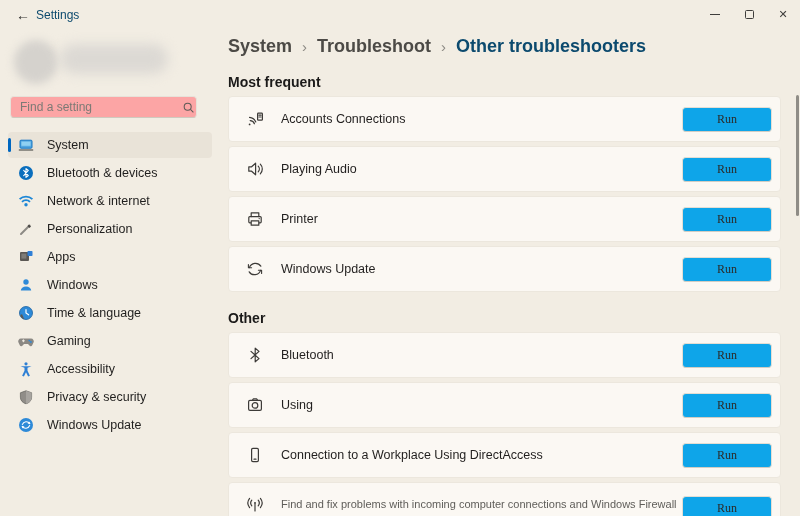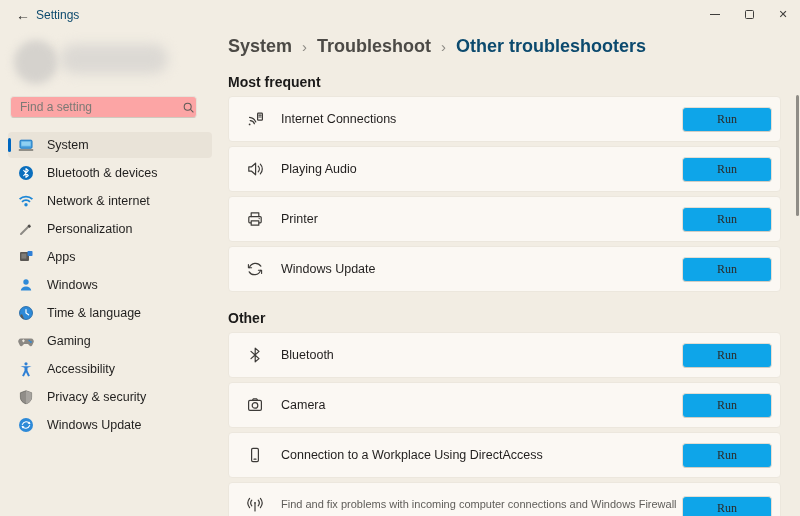--- a/index.html
+++ b/index.html
@@ -240,21 +240,21 @@
               <svg viewBox="0 0 20 20" fill="none" stroke="#3d3b38" stroke-width="1.2" stroke-linecap="round" stroke-linejoin="round">
                 <path d="M5.2 11.6 a4.6 4.6 0 0 1 4.2 3.2"></path>
                 <path d="M4.6 8.4 a7.8 7.8 0 0 1 6.2 4.6"></path>
                 <circle cx="4.6" cy="15.4" r="0.9" fill="#3d3b38" stroke="none"></circle>
                 <rect x="12.6" y="4.2" width="4.8" height="7" rx="0.8"></rect>
                 <line x1="13.9" y1="6.2" x2="16.1" y2="6.2"></line>
                 <line x1="13.9" y1="8" x2="16.1" y2="8"></line>
               </svg>
             </span>
             <div class="card-text">
-              <span class="card-label">Internet Connections</span>
+              <span class="card-label">Accounts Connections</span>
             </div>
             <button class="run-btn">Run</button>
           </div>
           <div class="card">
             <span class="icon">
               <svg viewBox="0 0 20 20" fill="none" stroke="#3d3b38" stroke-width="1.2" stroke-linecap="round" stroke-linejoin="round">
                 <path d="M3.8 7.8 h2.8 L10.6 4.2 v11.6 L6.6 12.2 H3.8 z"></path>
                 <path d="M13.2 7.2 a4 4 0 0 1 0 5.6"></path>
                 <path d="M15.3 5.2 a6.8 6.8 0 0 1 0 9.6"></path>
               </svg>
@@ -310,21 +310,21 @@
           </div>
           <div class="card">
             <span class="icon">
               <svg viewBox="0 0 20 20" fill="none" stroke="#3d3b38" stroke-width="1.2" stroke-linecap="round" stroke-linejoin="round">
                 <rect x="3.6" y="5.4" width="12.8" height="10" rx="1.4"></rect>
                 <circle cx="10" cy="10.4" r="2.8"></circle>
                 <path d="M7.4 5.4 L8.4 3.8 h3.2 l1 1.6"></path>
               </svg>
             </span>
             <div class="card-text">
-              <span class="card-label">Camera</span>
+              <span class="card-label">Using</span>
             </div>
             <button class="run-btn">Run</button>
           </div>
           <div class="card">
             <span class="icon">
               <svg viewBox="0 0 20 20" fill="none" stroke="#3d3b38" stroke-width="1.2" stroke-linecap="round" stroke-linejoin="round">
                 <rect x="6.6" y="3.4" width="6.8" height="13.2" rx="1.3"></rect>
                 <line x1="9" y1="14.2" x2="11" y2="14.2"></line>
               </svg>
             </span>

